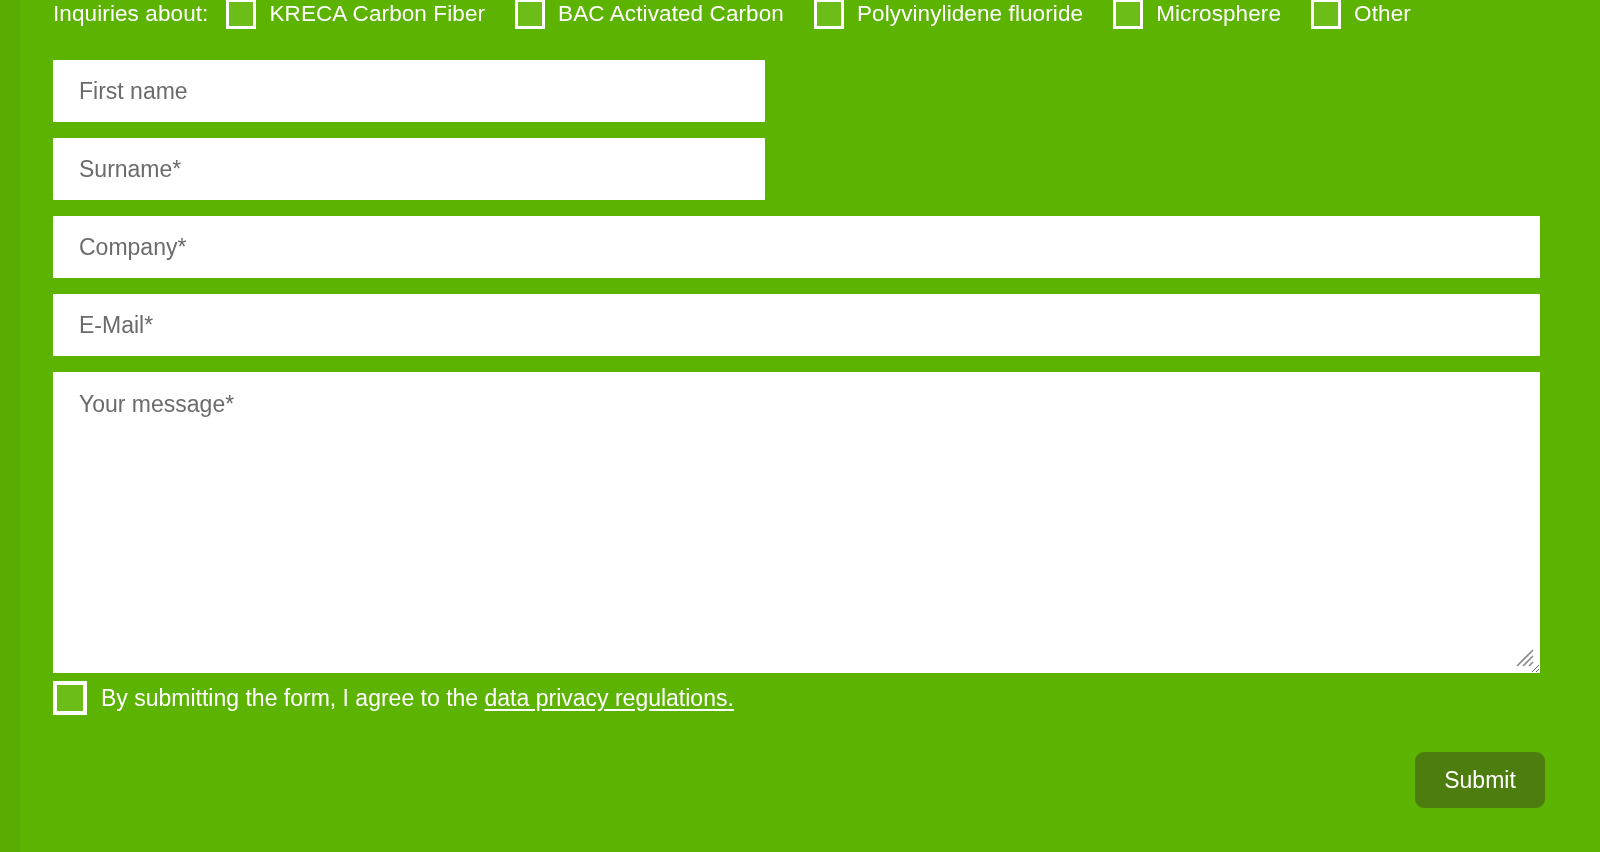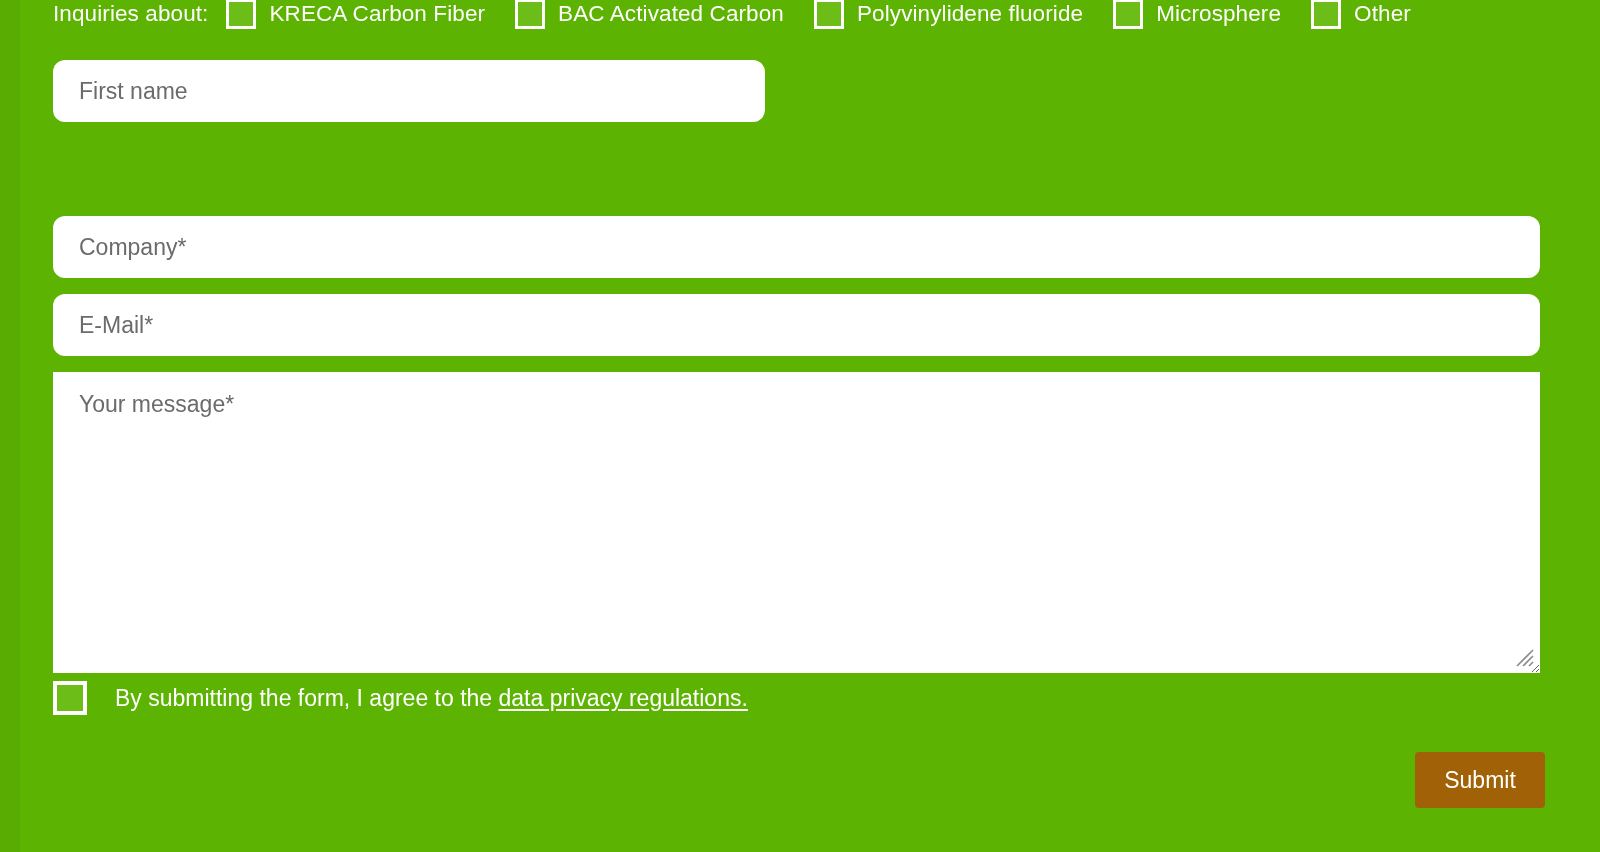--- a/index.html
+++ b/index.html
@@ -76,21 +76,21 @@
   
   .field {
     position: absolute;
     background: #ffffff;
     border: 0;
     outline: 0;
     font-family: "Liberation Sans", sans-serif;
     font-size: 23px;
     color: #000000;
     padding: 0 0 0 26px;
-    border-radius: 12px;
+    border-radius: 1px;
     display: block;
   }
 
   .field::placeholder { color: #6b6b6b; opacity: 1; }
 
   .field-narrow { left: 53px; width: 712px; height: 62px; }
   .field-wide   { left: 53px; width: 1487px; height: 62px; }
 
   #f-first   { top: 60px; }
   #f-surname { top: 138px; }
@@ -144,48 +144,48 @@
     background: #6cbd17;
     border: 4px solid #ffffff;
     flex: 0 0 auto;
     display: block;
   }
 
   .consent-text {
     color: #ffffff;
     font-size: 23px;
     line-height: 36px;
-    margin-left: 28px;
+    margin-left: 14px;
     white-space: nowrap;
   }
 
   .privacy-link {
     color: #ffffff;
     text-decoration: underline;
     text-underline-offset: 3px;
   }
 
   
   .submit-btn {
     position: absolute;
     left: 1415px;
     top: 752px;
     width: 130px;
     height: 56px;
-    background: #a16207;
+    background: #4d7c0f;
     color: #ffffff;
     border: 0;
     outline: 0;
     font-family: "Liberation Sans", sans-serif;
     font-size: 23px;
     line-height: 56px;
     text-align: center;
     padding: 0;
     cursor: pointer;
-    border-radius: 4px;
+    border-radius: 9px;
   }
 </style>
 </head>
 <body>
 
 <div class="left-gutter"></div>
 
 <form class="form-wrap">
 
   <div class="inquiry-row">
@@ -212,20 +212,21 @@
     </label>
 
     <label class="cb-item">
       <span class="cb-small"></span>
       <span class="cb-item-label">Other</span>
     </label>
   </div>
 
   <input id="f-first" class="field field-narrow" type="text" placeholder="First name" style="">
 
+  <input id="f-surname" class="field field-narrow" type="text" placeholder="Surname*" style="">
 
   <input id="f-company" class="field field-wide" type="text" placeholder="Company*" style="">
 
   <input id="f-email" class="field field-wide" type="text" placeholder="E-Mail*" style="">
 
   <textarea class="msg" placeholder="Your message*" style=""></textarea>
 
   <svg class="resize-grip" viewBox="0 0 24 24" xmlns="http://www.w3.org/2000/svg">
     <g stroke="#8a8a8a" stroke-width="1.6">
       <line x1="22" y1="6" x2="6" y2="22"></line>

